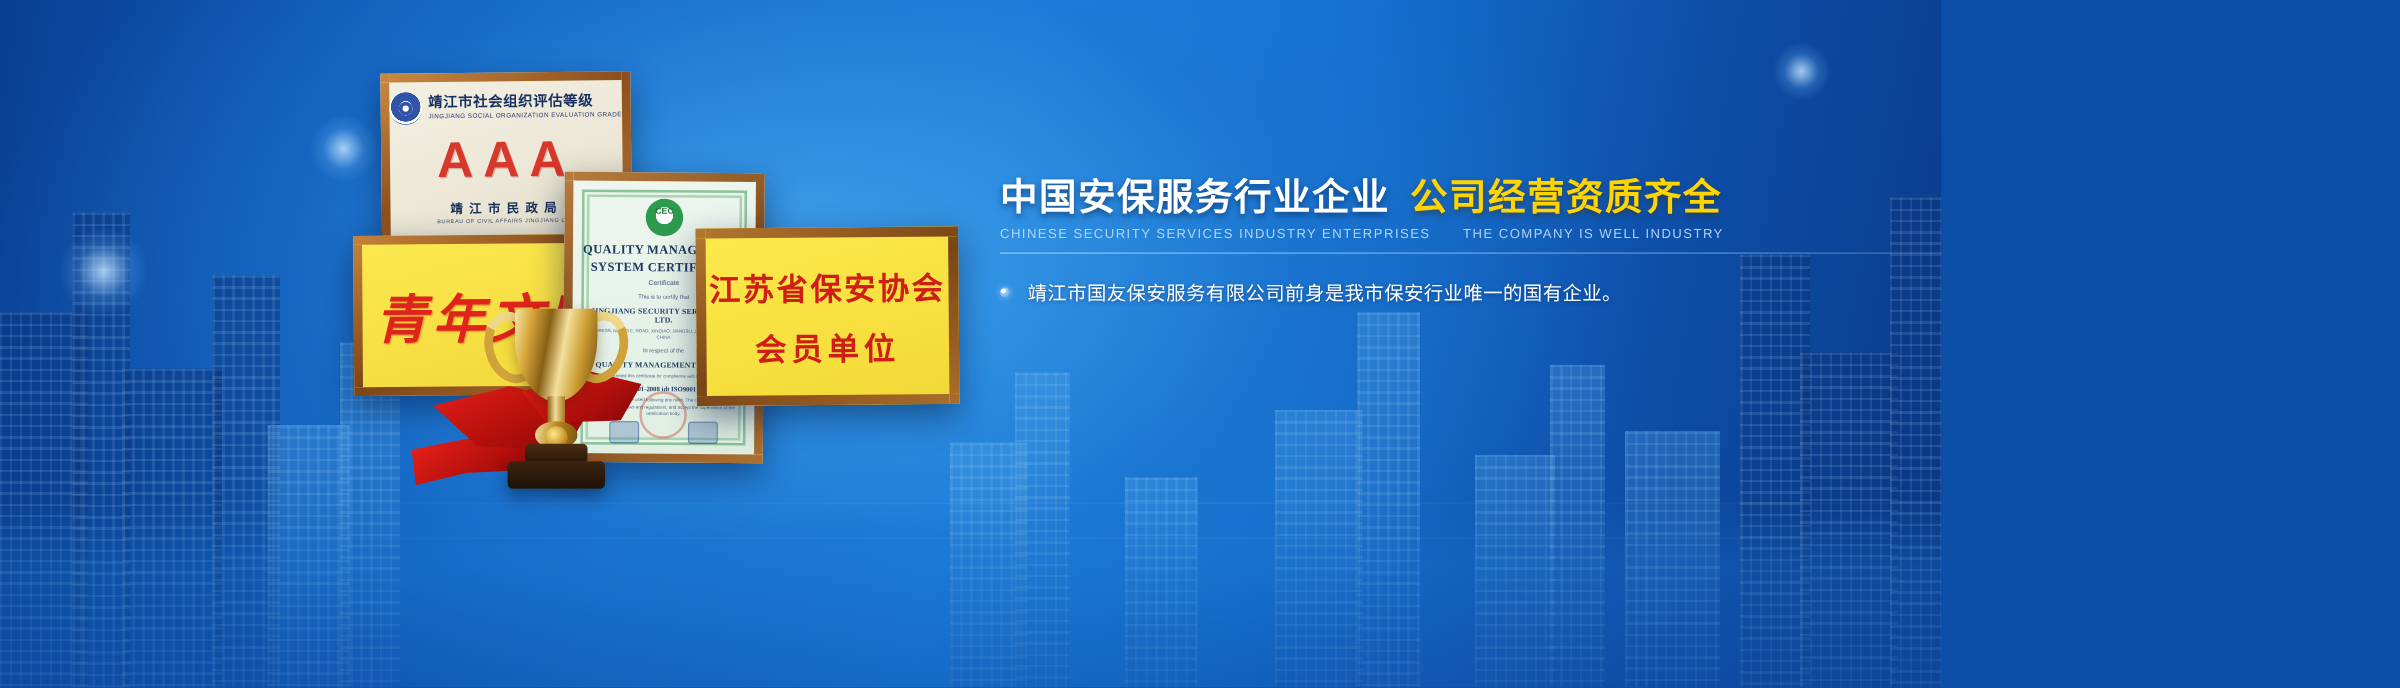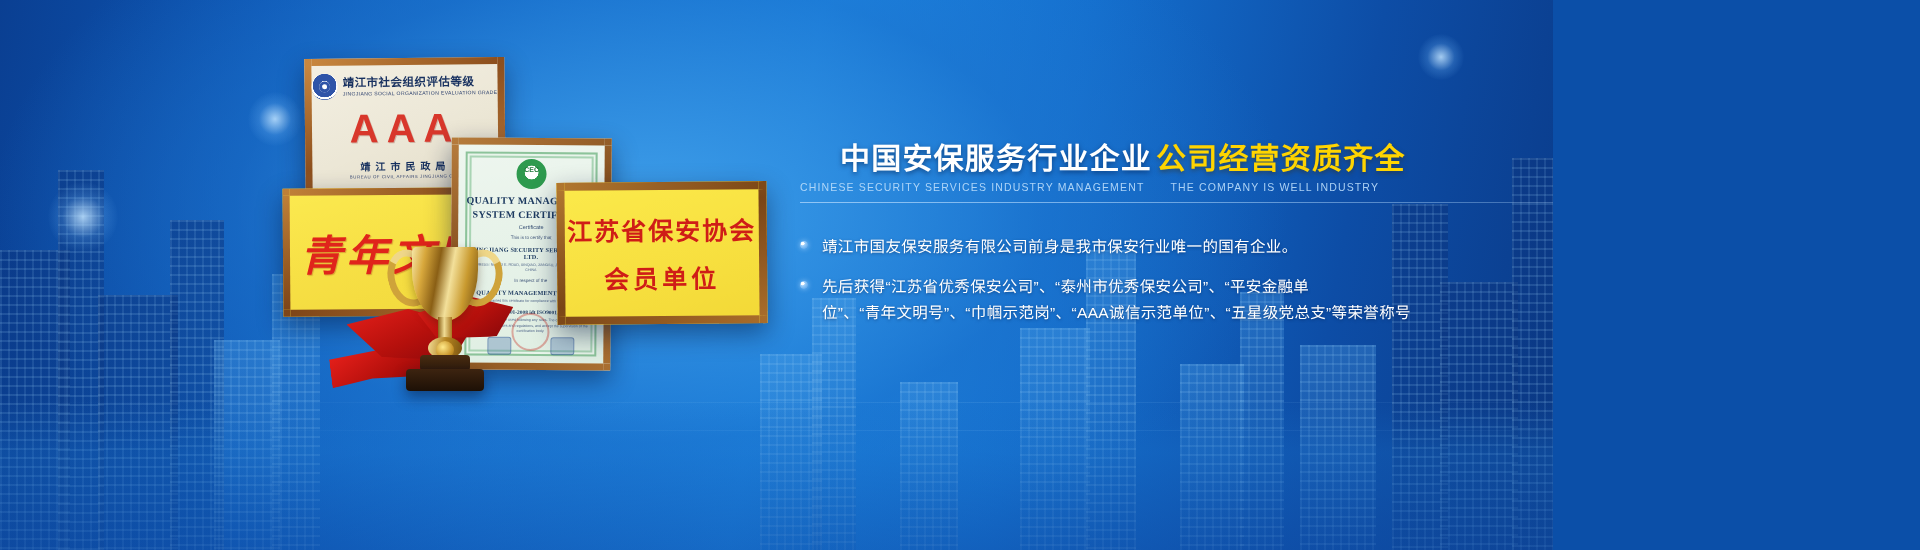--- a/index.html
+++ b/index.html
@@ -145,36 +145,36 @@
     background:linear-gradient(180deg,#3d2410,#1d1006);box-shadow:0 6px 14px rgba(0,10,40,.45);}
   .medal{position:absolute;left:46px;top:116px;width:18px;height:18px;border-radius:50%;
     background:radial-gradient(circle at 38% 34%,#ffe98a,#c9952a 60%,#8a6114);}
   .rb{position:absolute;background:linear-gradient(150deg,#e8201b,#b5100c 55%,#86070a);}
   .rb1{left:0;top:44px;width:120px;height:34px;clip-path:polygon(0 16%,62% 0,100% 42%,92% 100%,34% 86%,0 100%);transform:rotate(-7deg);}
   .rb2{left:16px;top:6px;width:126px;height:50px;clip-path:polygon(0 40%,48% 0,100% 26%,86% 96%,30% 100%);transform:rotate(4deg);}
   .rb3{left:88px;top:-6px;width:96px;height:42px;clip-path:polygon(0 28%,56% 0,100% 34%,80% 100%,18% 92%);transform:rotate(-5deg);}
 
   
   .copy{position:absolute;left:800px;top:142px;width:1080px;}
-  .head-row{display:flex;align-items:baseline;gap:4px;margin-left:40px;}
+  .head-row{display:flex;align-items:baseline;gap:16px;}
   .head-cn{
     font-size:30px;font-weight:700;color:#ffffff;letter-spacing:1.2px;line-height:1.1;
     text-shadow:0 2px 5px rgba(0,25,70,.55);white-space:nowrap;
   }
   .head-cn.hl{color:#ffd400;text-shadow:0 2px 5px rgba(60,40,0,.5);}
   .head-en{display:flex;gap:26px;margin-top:6px;}
   .head-en span{
     font-size:10.5px;color:#b9dcfb;letter-spacing:1.15px;white-space:nowrap;opacity:.92;
   }
   .rule{
     margin-top:9px;height:1px;width:1060px;
     background:linear-gradient(90deg,rgba(178,216,252,.75) 0%,rgba(178,216,252,.45) 55%,rgba(178,216,252,0) 100%);
   }
 
-  .bullets{margin-top:31px;}
+  .bullets{margin-top:20px;}
   .bullet{position:relative;padding-left:22px;margin-bottom:13px;}
   .dot{
     position:absolute;left:0;top:7px;width:8px;height:8px;border-radius:50%;
     background:radial-gradient(circle at 35% 33%,#ffffff 0 22%,#9fd0fb 26%,#3f95e6 100%);
     box-shadow:0 0 5px rgba(170,215,255,.75);
   }
   .bl{font-size:15.5px;color:#ffffff;line-height:1.72;letter-spacing:.35px;text-shadow:0 1px 3px rgba(0,25,70,.5);}
 
   .highlight{
     margin-top:4px;margin-left:22px;
@@ -290,33 +290,28 @@
   </div>
 
   <div class="copy">
 
     <div class="head-row">
       <div class="head-cn">中国安保服务行业企业</div>
       <div class="head-cn hl">公司经营资质齐全</div>
     </div>
 
     <div class="head-en">
-      <span>CHINESE SECURITY SERVICES INDUSTRY MANAGEMENT</span>
+      <span>CHINESE SECURITY SERVICES INDUSTRY ENTERPRISES</span>
       <span>THE COMPANY IS WELL INDUSTRY</span>
     </div>
 
     <div class="rule"></div>
 
     <div class="bullets">
       <div class="bullet">
         <div class="dot"></div>
         <div class="bl">靖江市国友保安服务有限公司前身是我市保安行业唯一的国有企业。</div>
       </div>
-      <div class="bullet">
-        <div class="dot"></div>
-        <div class="bl">先后获得“江苏省优秀保安公司”、“泰州市优秀保安公司”、“平安金融单</div>
-        <div class="bl">位”、“青年文明号”、“巾帼示范岗”、“AAA诚信示范单位”、“五星级党总支”等荣誉称号</div>
-      </div>
     </div>
 
   </div>
 
 </div>
 
 </body></html>

